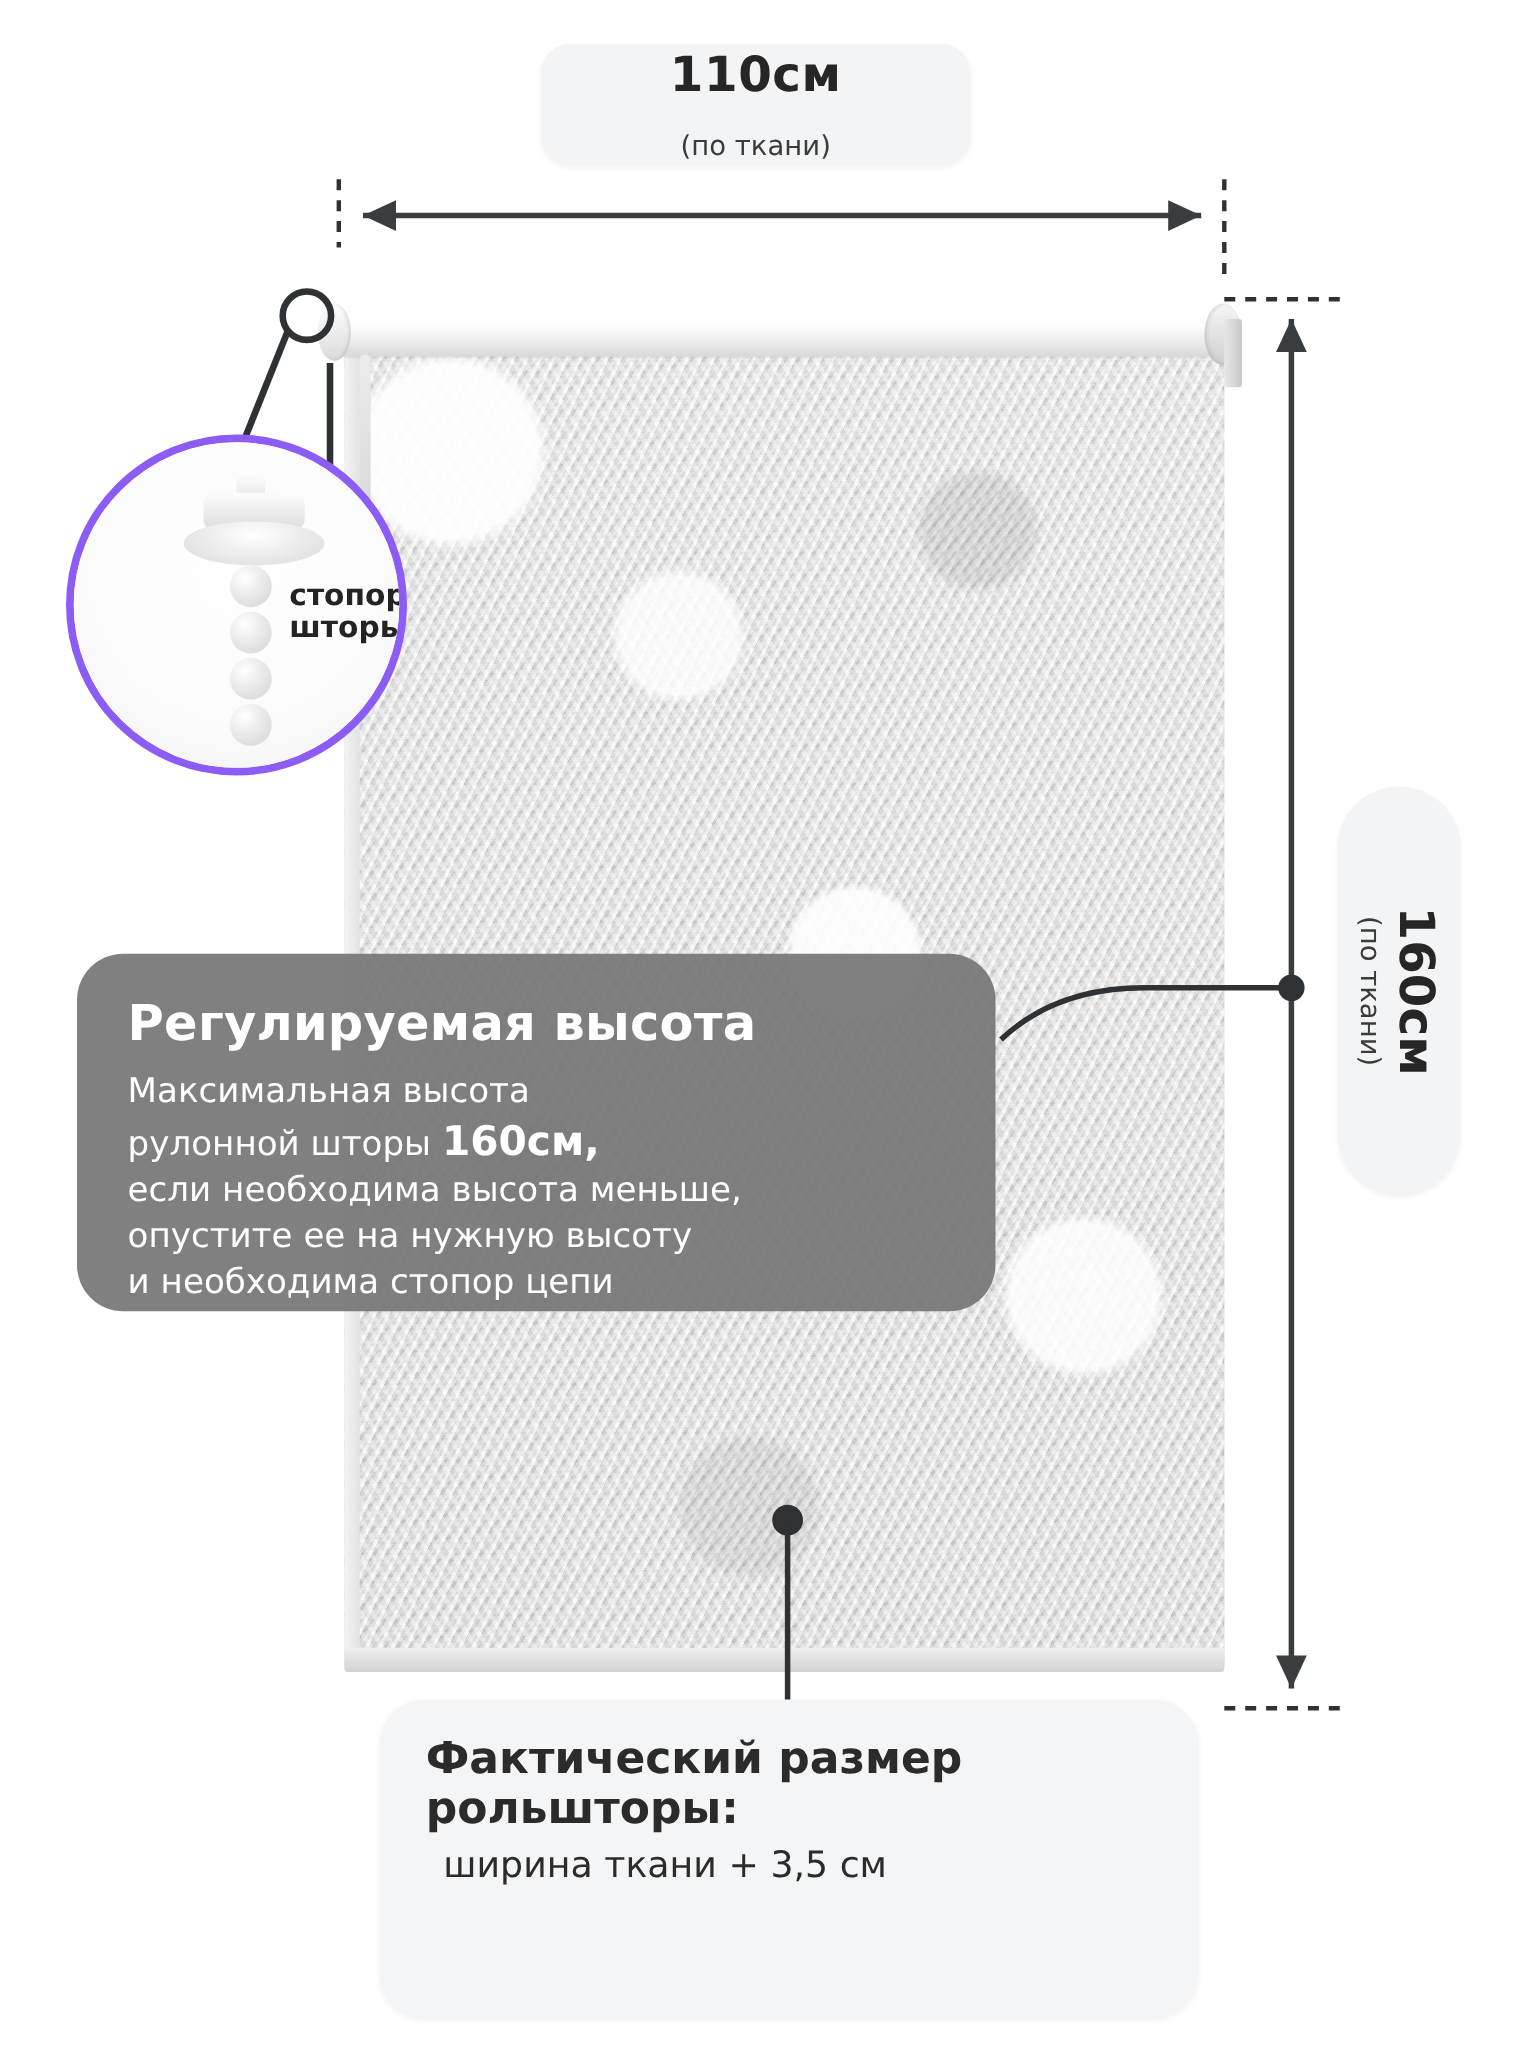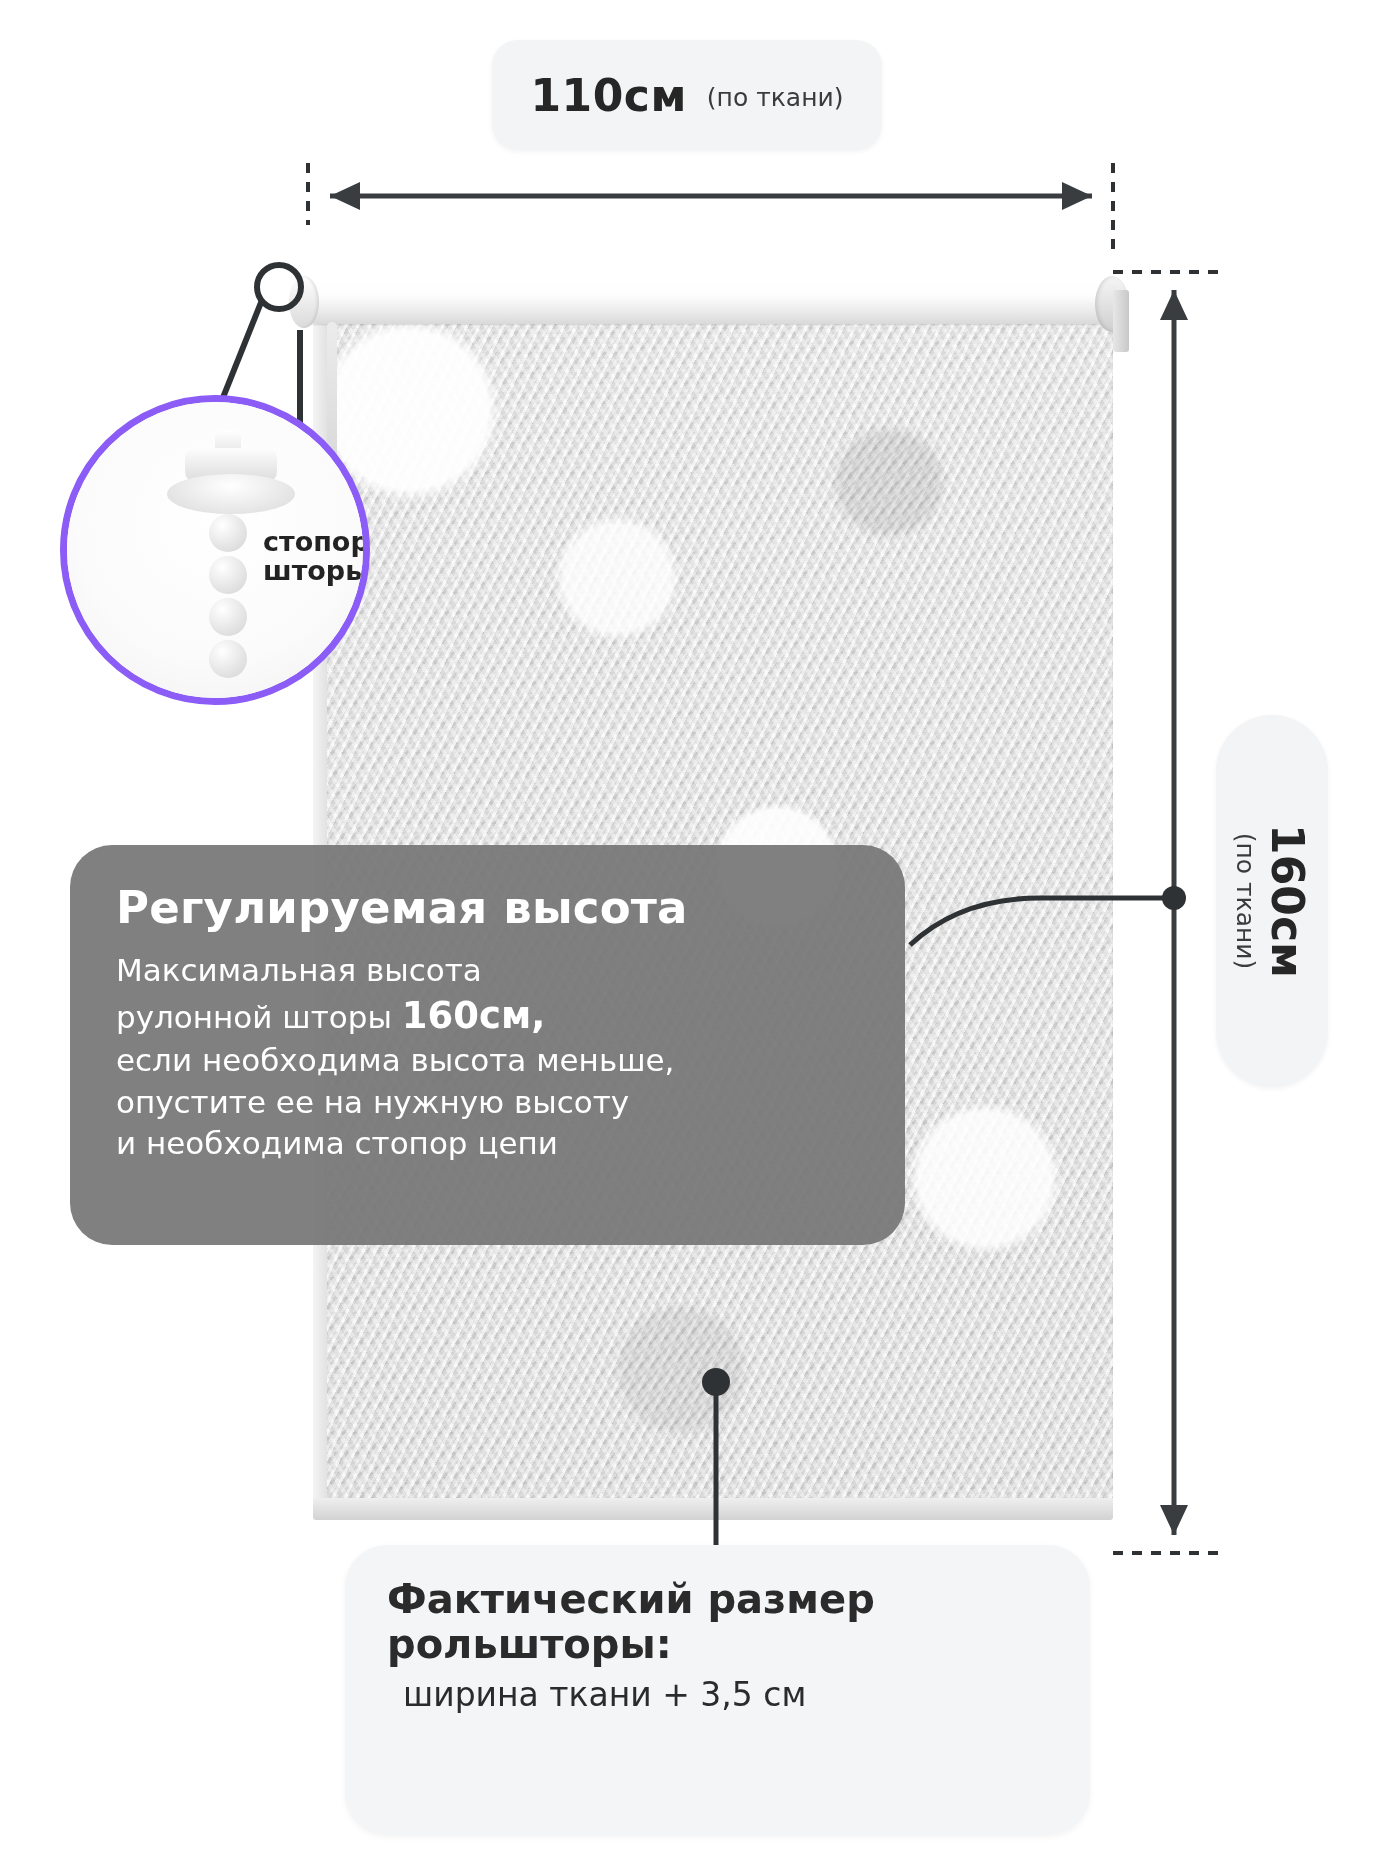--- a/index.html
+++ b/index.html
@@ -84,41 +84,41 @@
     position:absolute;
     background:#f3f4f5;
     border-radius:26px;
     box-shadow:0 2px 5px rgba(0,0,0,.05);
     text-align:center;
     color:#333;
   }
   .pill-top{
     left:492px;top:40px;width:390px;height:110px;
     border-radius:26px;
-    display:flex;flex-direction:row;align-items:center;justify-content:center;gap:20px;
+    display:flex;flex-direction:column;align-items:center;justify-content:center;gap:20px;
   }
   .pill-top .big{font-size:44px;font-weight:bold;color:#262626;letter-spacing:.5px;}
   .pill-top .small{font-size:25px;color:#3b3b3b;margin-top:4px;}
 
   .pill-right{
     left:1216px;top:715px;width:112px;height:372px;
     border-radius:56px;
     display:flex;align-items:center;justify-content:center;
   }
   .pill-right .rot{
     transform:rotate(90deg);
     white-space:nowrap;
     display:flex;flex-direction:column;align-items:center;
   }
   .pill-right .big{font-size:44px;font-weight:bold;color:#262626;}
   .pill-right .small{font-size:25px;color:#3b3b3b;margin-top:2px;}
 
   
   .grey-box{
-    position:absolute;left:70px;top:845px;width:835px;height:400px;
+    position:absolute;left:70px;top:867px;width:835px;height:325px;
     background:rgba(118,118,118,.93);
     border-radius:42px;
     color:#ffffff;
     padding:30px 46px 0 46px;
     box-sizing:border-box;
   }
   .grey-box h2{
     margin:6px 0 16px 0;
     font-size:45px;
     font-weight:bold;

